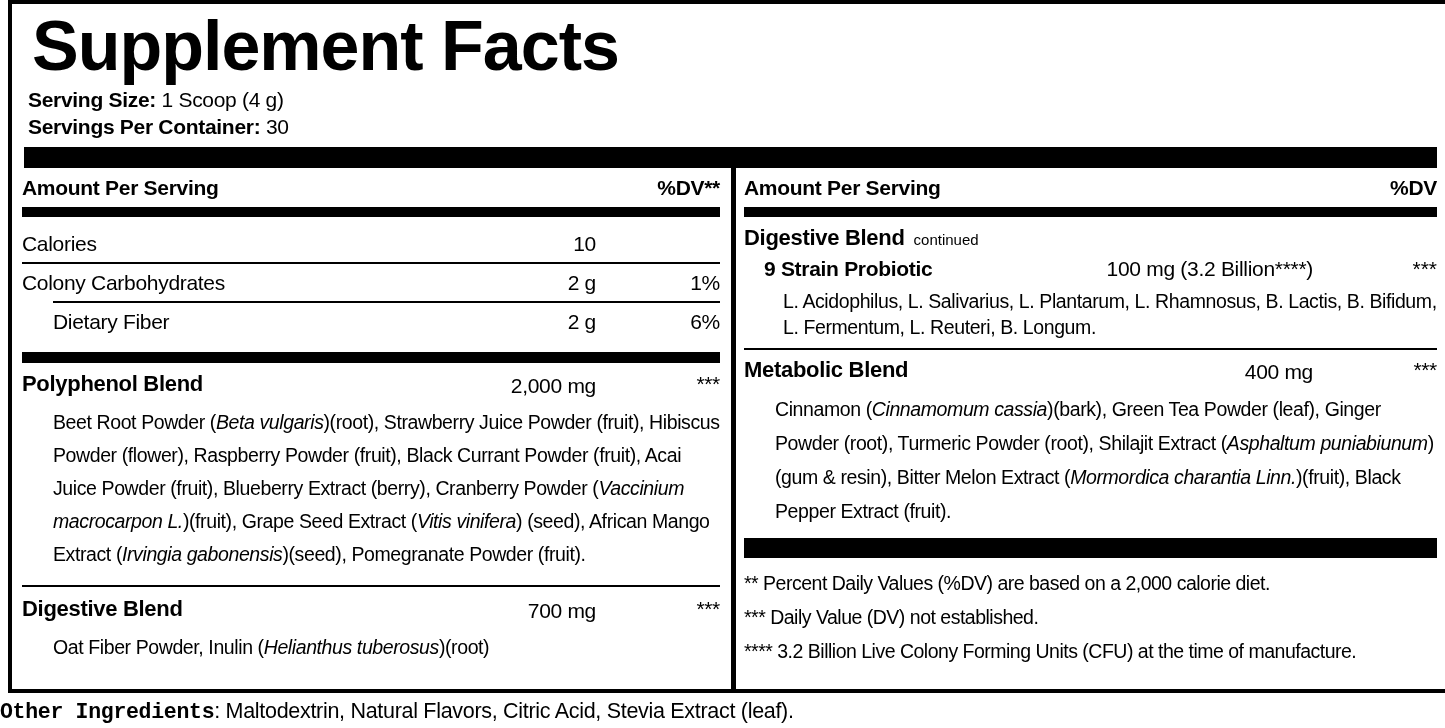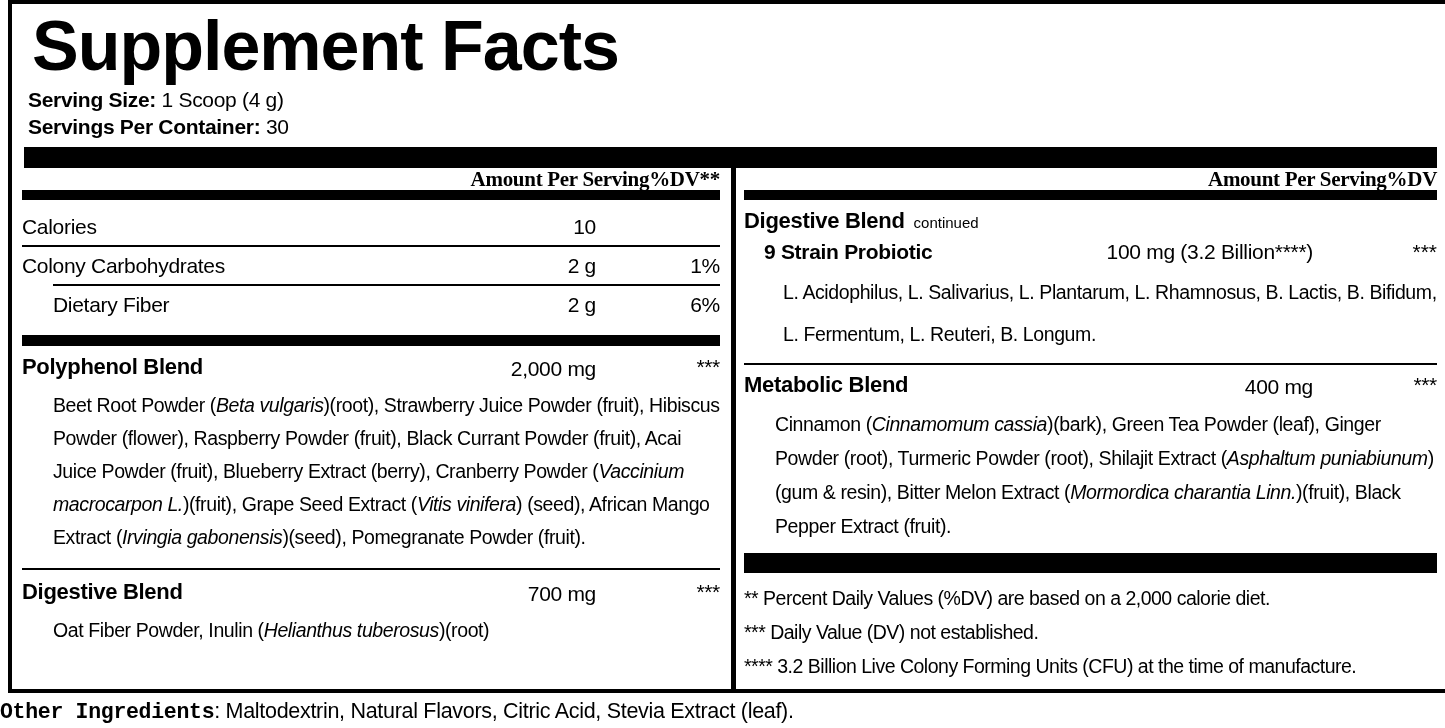--- a/index.html
+++ b/index.html
@@ -24,22 +24,22 @@
     letter-spacing: -1px; margin-left: 8px;
   }
   .serving-line { font-size: 21px; line-height: 27px; margin-left: 4px; letter-spacing: -0.3px; }
   .serving-line .b { font-weight: bold; }
   .bar-top { height: 21px; background: #000; margin-top: 7px; }
   .columns { flex: 1; display: flex; min-height: 0; }
   .col { display: flex; flex-direction: column; }
   .col-left  { width: 719px; padding: 0 11px 0 10px; }
   .col-right { flex: 1; border-left: 5px solid #000; padding: 0 12px 0 8px; }
   .col-header {
-    display: flex; justify-content: flex-end; align-items: center;
-    font-weight: bold; font-size: 21px; height: 22px; letter-spacing: -0.3px; font-family: Liberation Serif, serif;
+    display: flex; justify-content: space-between; align-items: center;
+    font-weight: bold; font-size: 21px; height: 39px; letter-spacing: -0.3px;
   }
   .bar-sub { height: 10px; background: #000; }
   .bar-thick { height: 11px; background: #000; margin-top: 12px; }
   .bar-foot { height: 20px; background: #000; margin-top: 10px; }
   .hr { border-top: 2px solid #000; }
   .hr.ind { margin-left: 31px; }
   .nrow { display: flex; align-items: center; font-size: 21px; padding: 6px 0 5px; letter-spacing: -0.3px; }
   .nrow .nname { flex: 1; line-height: 26px; }
   .nrow .nname.ind { padding-left: 31px; }
   .nrow .namt { text-align: right; }
@@ -50,21 +50,21 @@
   .blend-head .bdv { width: 124px; text-align: right; line-height: 24px; font-size: 21px; }
   .blend-desc {
     margin: 6px 0 0 31px;
     font-size: 19.5px; line-height: 33px; letter-spacing: -0.4px;
   }
   .cont-label { font-size: 15px; font-weight: normal; margin-left: 9px; letter-spacing: 0; }
   .prob-row { display: flex; align-items: center; margin-top: 2px; }
   .prob-row .pname { flex: 1; font-weight: bold; font-size: 21px; padding-left: 20px; line-height: 30px; letter-spacing: -0.3px; }
   .prob-row .pamt { text-align: right; font-size: 21px; line-height: 30px; letter-spacing: -0.3px; }
   .prob-row .pdv { width: 124px; text-align: right; font-size: 21px; line-height: 26px; }
-  .strains { margin: 4px 0 0 39px; font-size: 19.5px; line-height: 42px; letter-spacing: -0.4px; }
+  .strains { margin: 4px 0 0 39px; font-size: 19.5px; line-height: 26px; letter-spacing: -0.4px; }
   .footnotes { margin-top: 8px; }
   .footnote { font-size: 19.5px; line-height: 34px; letter-spacing: -0.5px; white-space: nowrap; }
   .mt9  { margin-top: 9px; }
   .mt10 { margin-top: 10px; }
   .mt8  { margin-top: 8px; }
   .mt14 { margin-top: 14px; }
   .other {
     position: absolute; left: 0; top: 699px;
     font-size: 21.5px; letter-spacing: -0.3px;
   }

